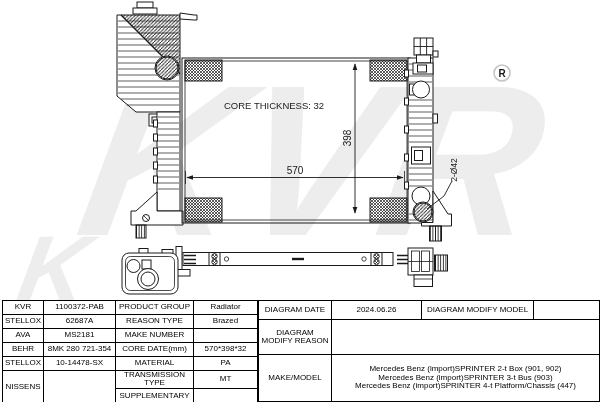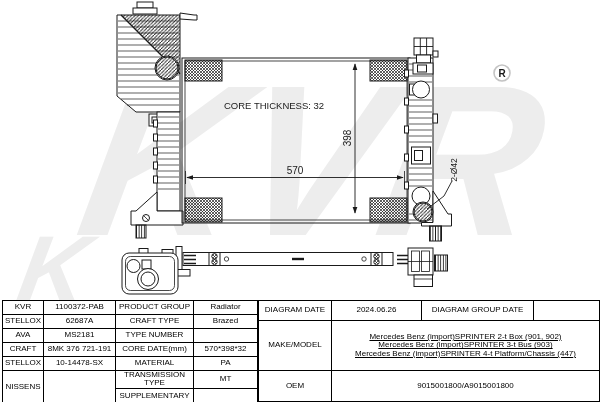--- a/index.html
+++ b/index.html
@@ -5,21 +5,21 @@
   html,body{margin:0;padding:0;background:#ffffff;}
   .page{position:relative;width:600px;height:402px;background:#fff;overflow:hidden;
         font-family:"Liberation Sans",sans-serif;color:#000;}
   .drawing{position:absolute;top:0;left:0;width:600px;height:300px;}
   .table-wrap{position:absolute;top:300px;left:2px;width:596px;height:102px;display:flex;}
   table{border-collapse:collapse;table-layout:fixed;height:102px;}
   td{border:1px solid #000;font-size:8px;line-height:1.05;text-align:center;
      vertical-align:middle;padding:0 2px;overflow:hidden;background:transparent;}
   .tbl-left{width:255px;}
   .tbl-right{width:341px;}
-  .mm-line{white-space:nowrap;text-decoration:underline;}
+  .mm-line{white-space:nowrap;}
   svg text{font-family:"Liberation Sans",sans-serif;fill:#1a1a1a;}
   .wm{font-style:italic;font-weight:bold;fill:#ededed;}
 </style>
 </head>
 <body>
 
 <div class="page">
 
   <svg class="drawing" viewBox="0 0 600 300" stroke="#1a1a1a" stroke-width="1" fill="none">
     <defs>
@@ -177,32 +177,32 @@
       <tbody>
           <tr style="height:14px">
         <td>KVR</td>
         <td>1100372-PAB</td>
         <td>PRODUCT GROUP</td>
         <td>Radiator</td>
       </tr>
       <tr style="height:14px">
         <td>STELLOX</td>
         <td>62687A</td>
-        <td>CRAFT TYPE</td>
+        <td>REASON TYPE</td>
         <td>Brazed</td>
       </tr>
       <tr style="height:14px">
         <td>AVA</td>
         <td>MS2181</td>
-        <td>TYPE NUMBER</td>
+        <td>MAKE NUMBER</td>
         <td></td>
       </tr>
       <tr style="height:14px">
-        <td>CRAFT</td>
-        <td>8MK 376 721-191</td>
+        <td>BEHR</td>
+        <td>8MK 280 721-354</td>
         <td>CORE DATE(mm)</td>
         <td>570*398*32</td>
       </tr>
       <tr style="height:14px">
         <td>STELLOX</td>
         <td>10-14478-SX</td>
         <td>MATERIAL</td>
         <td>PA</td>
       </tr>
       <tr style="height:17px">
@@ -222,32 +222,32 @@
       <colgroup>
           <col style="width:73px">
           <col style="width:90px">
           <col style="width:112px">
           <col style="width:66px">
         </colgroup>
       <tbody>
           <tr style="height:15px">
         <td>DIAGRAM DATE</td>
         <td>2024.06.26</td>
-        <td>DIAGRAM GROUP DATE</td>
+        <td>DIAGRAM MODIFY MODEL</td>
         <td></td>
+      </tr>
+      <tr style="height:27px">
+        <td>DIAGRAM MODIFY REASON</td>
+        <td colspan="3"></td>
       </tr>
       <tr style="height:37px">
         <td>MAKE/MODEL</td>
         <td colspan="3">
           <div class="mm-line">Mercedes Benz (import)SPRINTER 2-t Box (901, 902)</div>
           <div class="mm-line">Mercedes Benz (import)SPRINTER 3-t Bus (903)</div>
           <div class="mm-line">Mercedes Benz (import)SPRINTER 4-t Platform/Chassis (447)</div>
         </td>
       </tr>
-      <tr style="height:23px">
-        <td>OEM</td>
-        <td colspan="3">9015001800/A9015001800</td>
-      </tr>
     </tbody>
       </table>
 
   </div>
 </div>
 
 </body></html>

